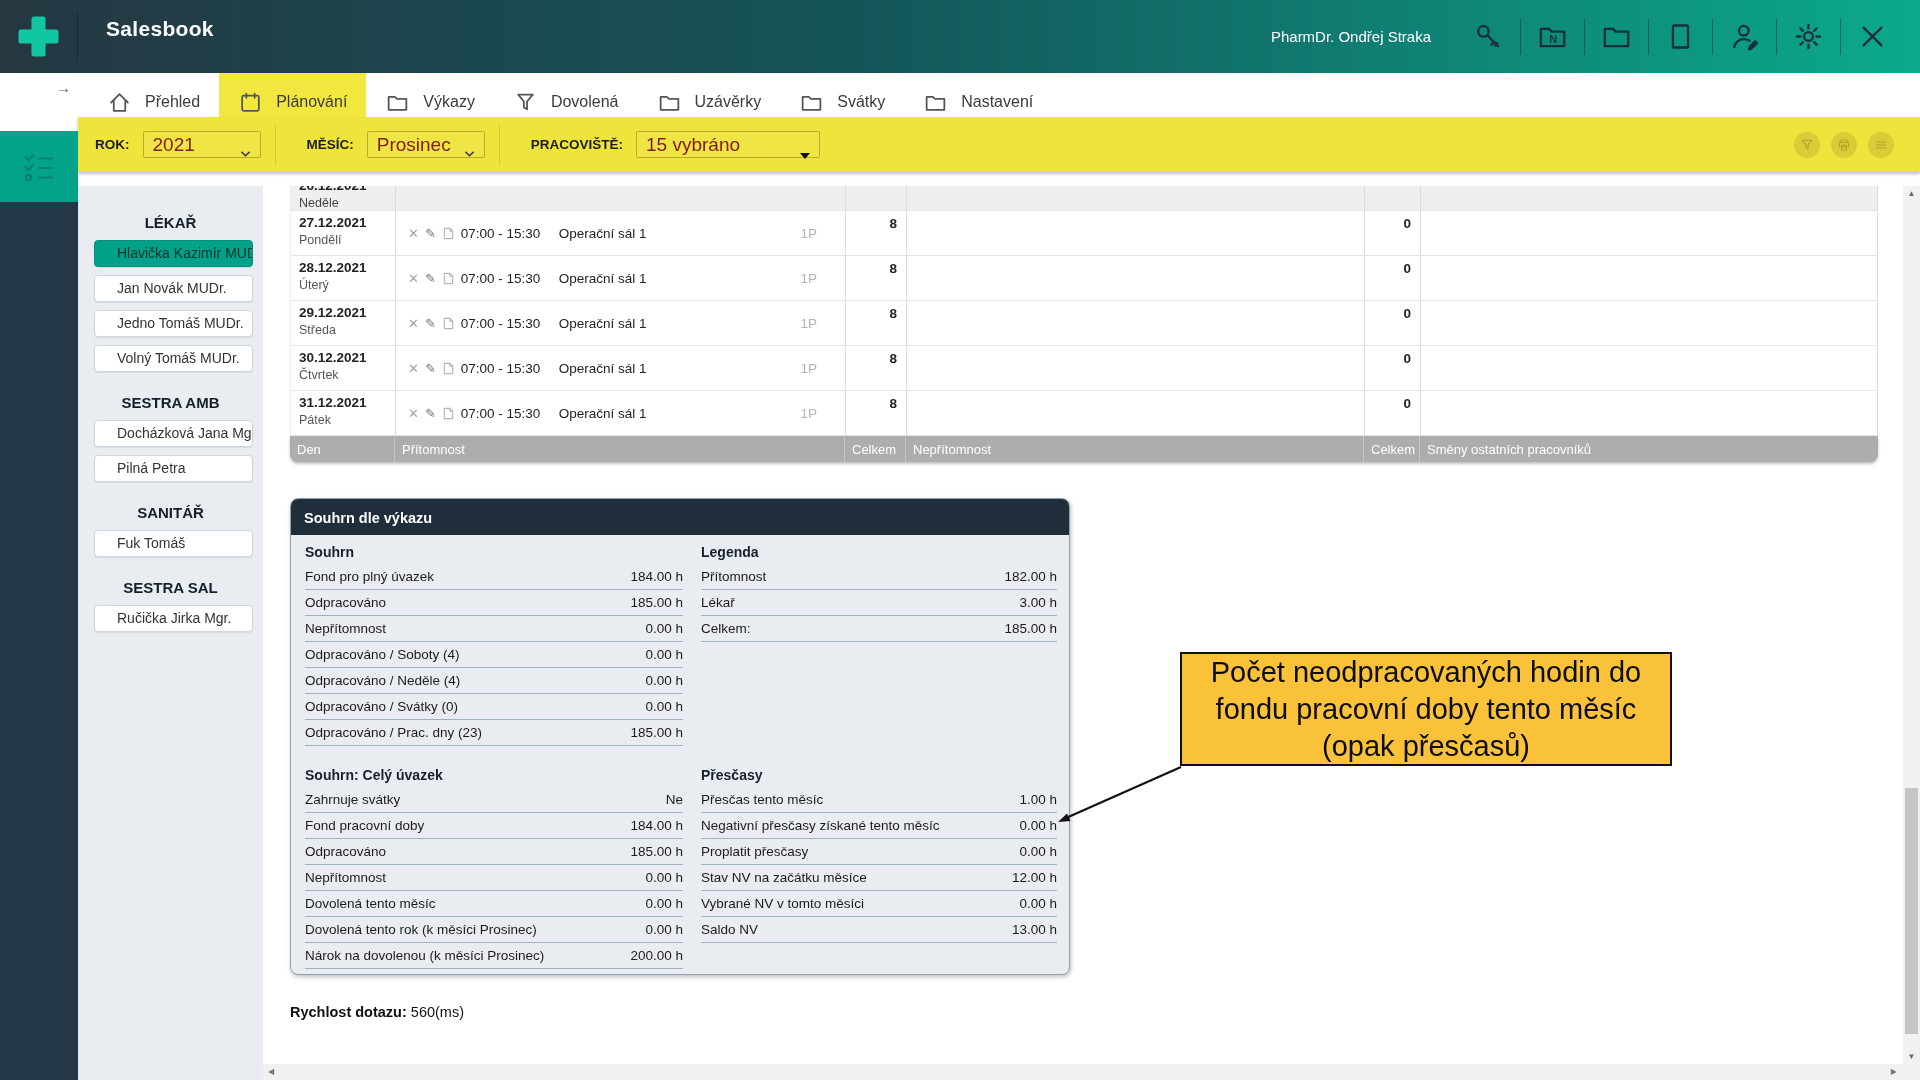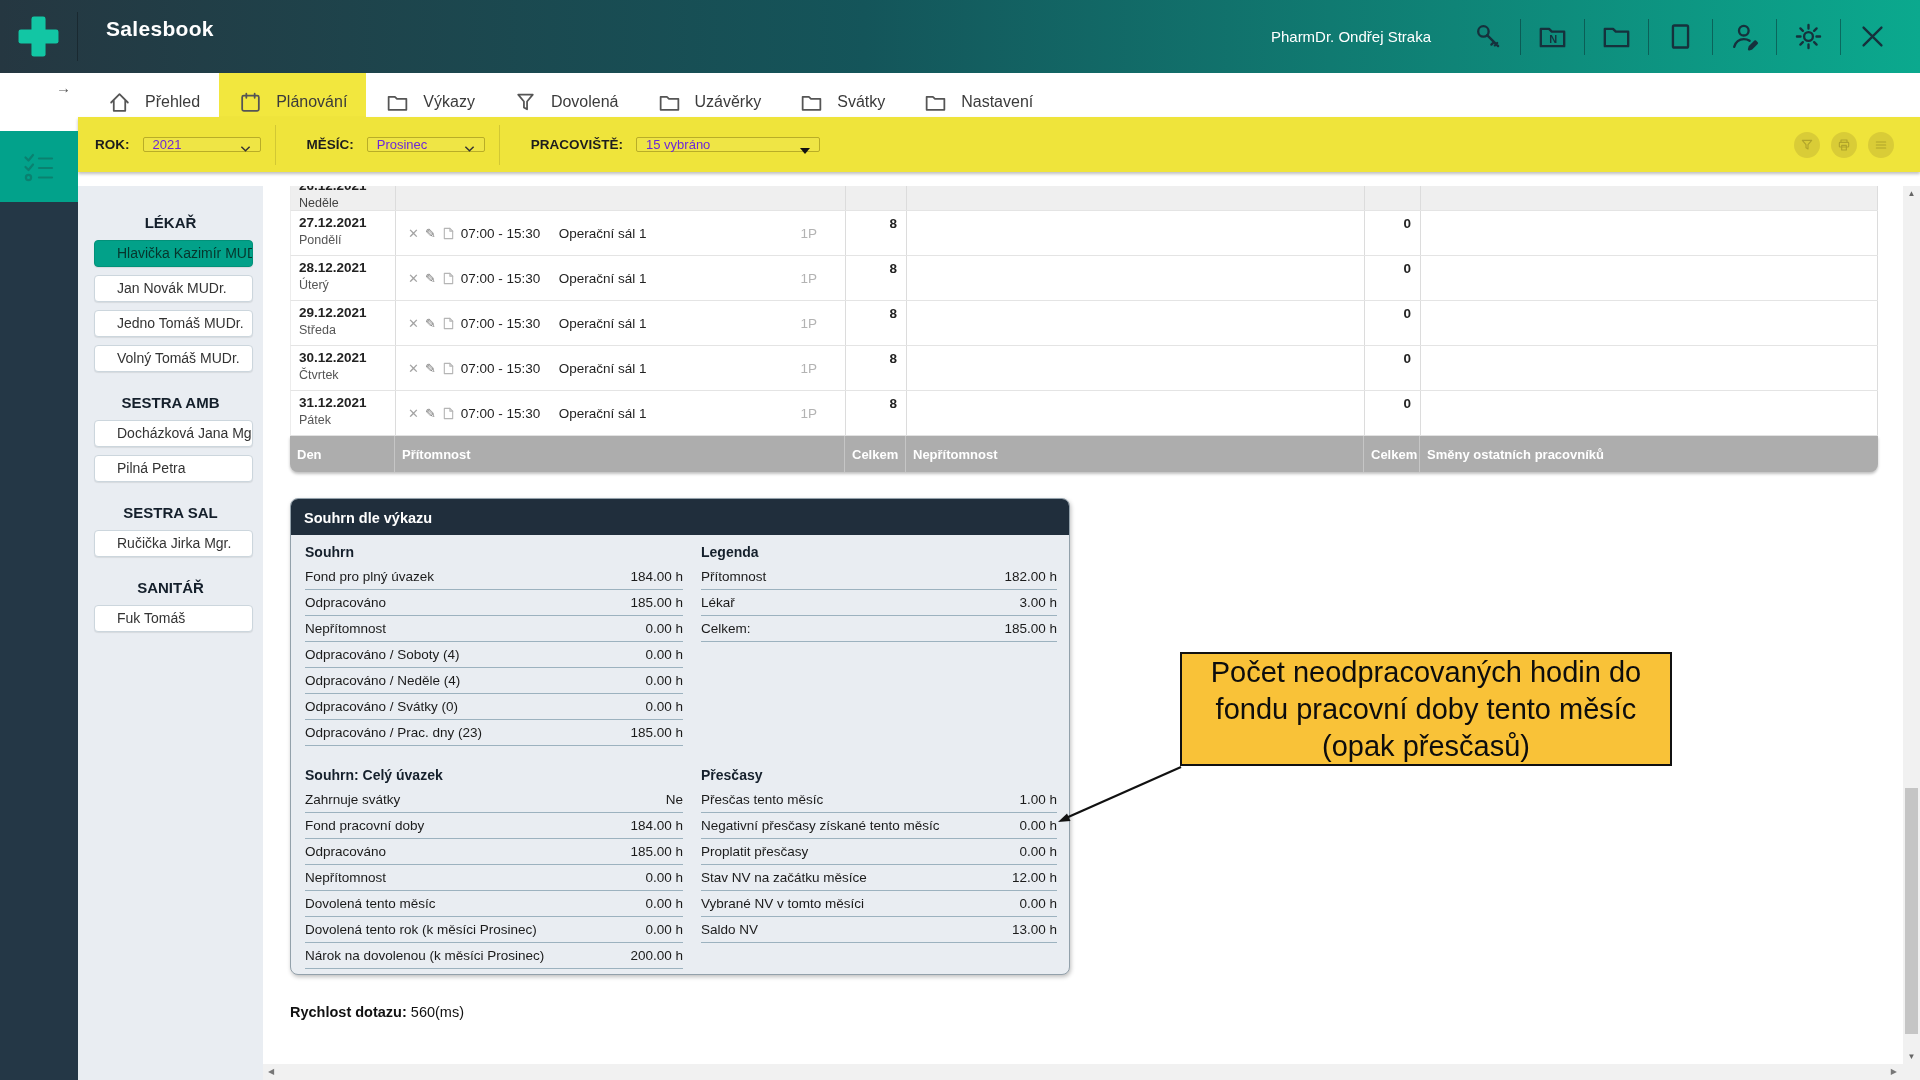--- a/index.html
+++ b/index.html
@@ -22,21 +22,21 @@
   .navbar{position:absolute;left:0;top:73px;right:0;height:58px;background:#fff}
   .nav-arrow{position:absolute;left:56px;top:6px;font-size:15px;color:#555}
   .tabs{position:absolute;left:88px;top:0;height:58px;display:flex}
   .tab{display:flex;align-items:center;gap:13px;padding:0 19px;font-size:16px;color:#3b3b3b;cursor:pointer;white-space:nowrap}
   .tab .ticon{width:25px;height:25px;color:#555}
   .tab.active{background:#f2e73e}
 
   
   .filterbar{position:absolute;left:78px;right:0;top:117px;height:55px;background:#efe43b;box-shadow:0 2px 3px rgba(0,0,0,.25);display:flex;align-items:center;z-index:5}
   .f-label{font-weight:bold;font-size:13.5px;color:#1d1d1d;margin:0 13px 0 17px;white-space:nowrap}
-  .f-select{height:15px;border:1px solid #b9ad27;border-radius:2px;display:flex;align-items:center;justify-content:space-between;padding:0 9px;font-size:13px;color:#6d28d9;cursor:pointer;background:rgba(255,255,255,.05)}
+  .f-select{height:27px;border:1px solid #b9ad27;border-radius:2px;display:flex;align-items:center;justify-content:space-between;padding:0 9px;font-size:19px;color:#7f1d1d;cursor:pointer;background:rgba(255,255,255,.05)}
   .chev{width:11px;height:8px;color:#333}
   .chev svg{width:100%;height:100%;fill:none;stroke:currentColor;stroke-width:1.6}
   .caret{width:10px;height:6px;color:#111}
   .caret svg{width:100%;height:100%}
   .f-sep{width:1px;height:40px;background:rgba(0,0,0,.12);margin:0 14px}
   .f-actions{margin-left:auto;margin-right:26px;display:flex;gap:11px}
   .f-circle{width:26px;height:26px;border-radius:50%;background:#d9cc37;color:#b0a42a;display:flex;align-items:center;justify-content:center;cursor:pointer}
   .f-circle svg{width:16px;height:16px}
 
   
@@ -68,21 +68,21 @@
   .partial .cd{padding-top:0}
   .partial .date{position:relative;top:-7px}
   .partial .day{margin-top:-4px;color:#444}
   .ric{color:#a3a3a3;font-size:13px;margin-right:6px;cursor:pointer;line-height:1}
   .ric.edit{color:#777}
   .ric.note{width:13px;height:13px;color:#b5b5b5}
   .ric.note svg{stroke-width:1.2}
   .time{width:90px}
   .loc{margin-left:8px}
   .tag{margin-left:auto;margin-right:28px;color:#b3b3b3}
-  .t-footer{display:flex;height:36px;background:#adadad;border-radius:0 0 8px 8px;box-shadow:0 2px 3px rgba(0,0,0,.25);color:#fff;font-weight:bold;font-size:13px;align-items:center;overflow:hidden}
+  .t-footer{display:flex;height:26px;background:#adadad;border-radius:0 0 8px 8px;box-shadow:0 2px 3px rgba(0,0,0,.25);color:#fff;font-weight:normal;font-size:13px;align-items:center;overflow:hidden}
   .fcell{border-right:1px solid #c6c6c6;height:100%;display:flex;align-items:center;padding-left:7px;white-space:nowrap;overflow:hidden}
   .fcell:last-child{border-right:none}
 
   
   .summary{position:absolute;left:27px;top:312px;width:780px;height:477px;border:1px solid #93a1ab;border-radius:8px;background:#e9edf2;box-shadow:1px 2px 4px rgba(0,0,0,.25)}
   .sum-head{height:36px;background:#202e3c;color:#fff;font-weight:bold;font-size:14.5px;line-height:38px;padding-left:13px;border-radius:7px 7px 0 0}
   .blk{position:absolute}
   .blk.l1{left:14px;top:45px;width:378px}
   .blk.r1{left:410px;top:45px;width:356px}
   .blk.l2{left:14px;top:268px;width:378px}
@@ -276,26 +276,26 @@
         <div class="side-item">Jan Novák MUDr.</div>
         <div class="side-item">Jedno Tomáš MUDr.</div>
         <div class="side-item">Volný Tomáš MUDr.</div>
       </div>
       <div class="side-group">
         <div class="side-header">SESTRA AMB</div>
         <div class="side-item">Docházková Jana Mgr.</div>
         <div class="side-item">Pilná Petra</div>
       </div>
       <div class="side-group">
+        <div class="side-header">SANITÁŘ</div>
+        <div class="side-item">Fuk Tomáš</div>
+      </div>
+      <div class="side-group">
         <div class="side-header">SESTRA SAL</div>
         <div class="side-item">Ručička Jirka Mgr.</div>
-      </div>
-      <div class="side-group">
-        <div class="side-header">SANITÁŘ</div>
-        <div class="side-item">Fuk Tomáš</div>
       </div>
     </div>
 </div>
 
 <div class="content">
   <div class="sched">
     <div class="t-row partial">
       <div class="cell cd">
         <div class="date">26.12.2021</div>
         <div class="day">Neděle</div>

